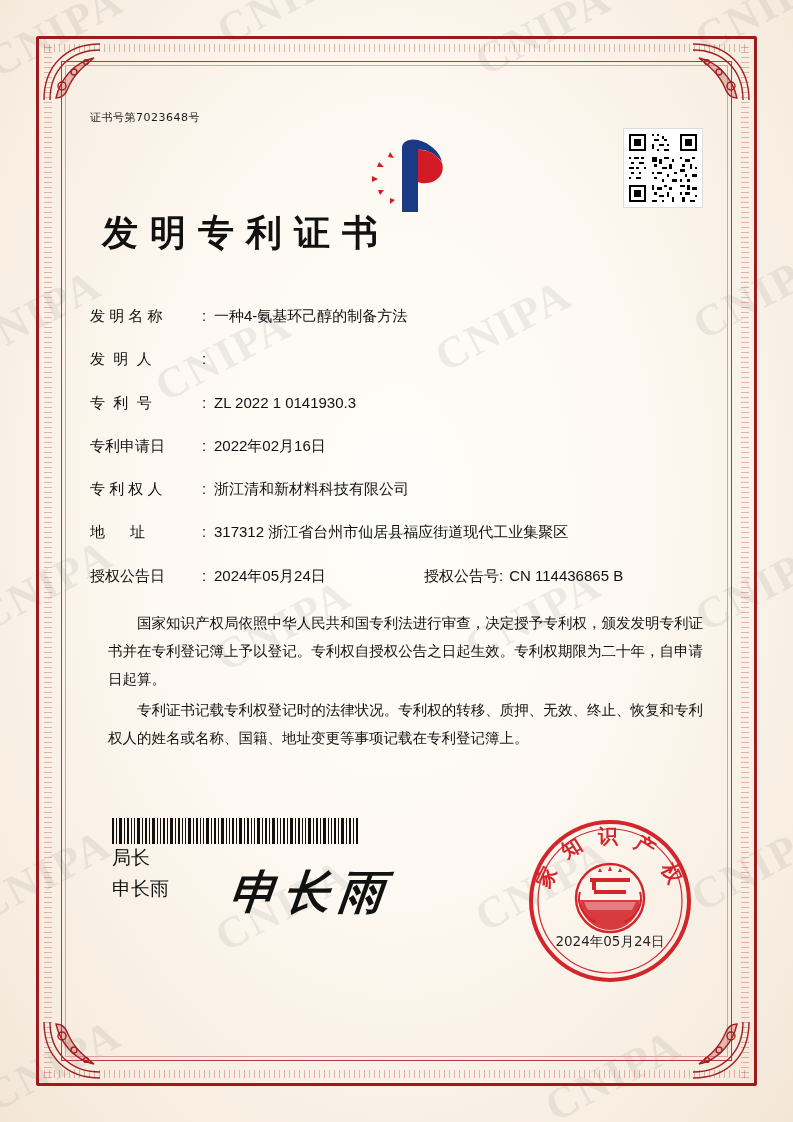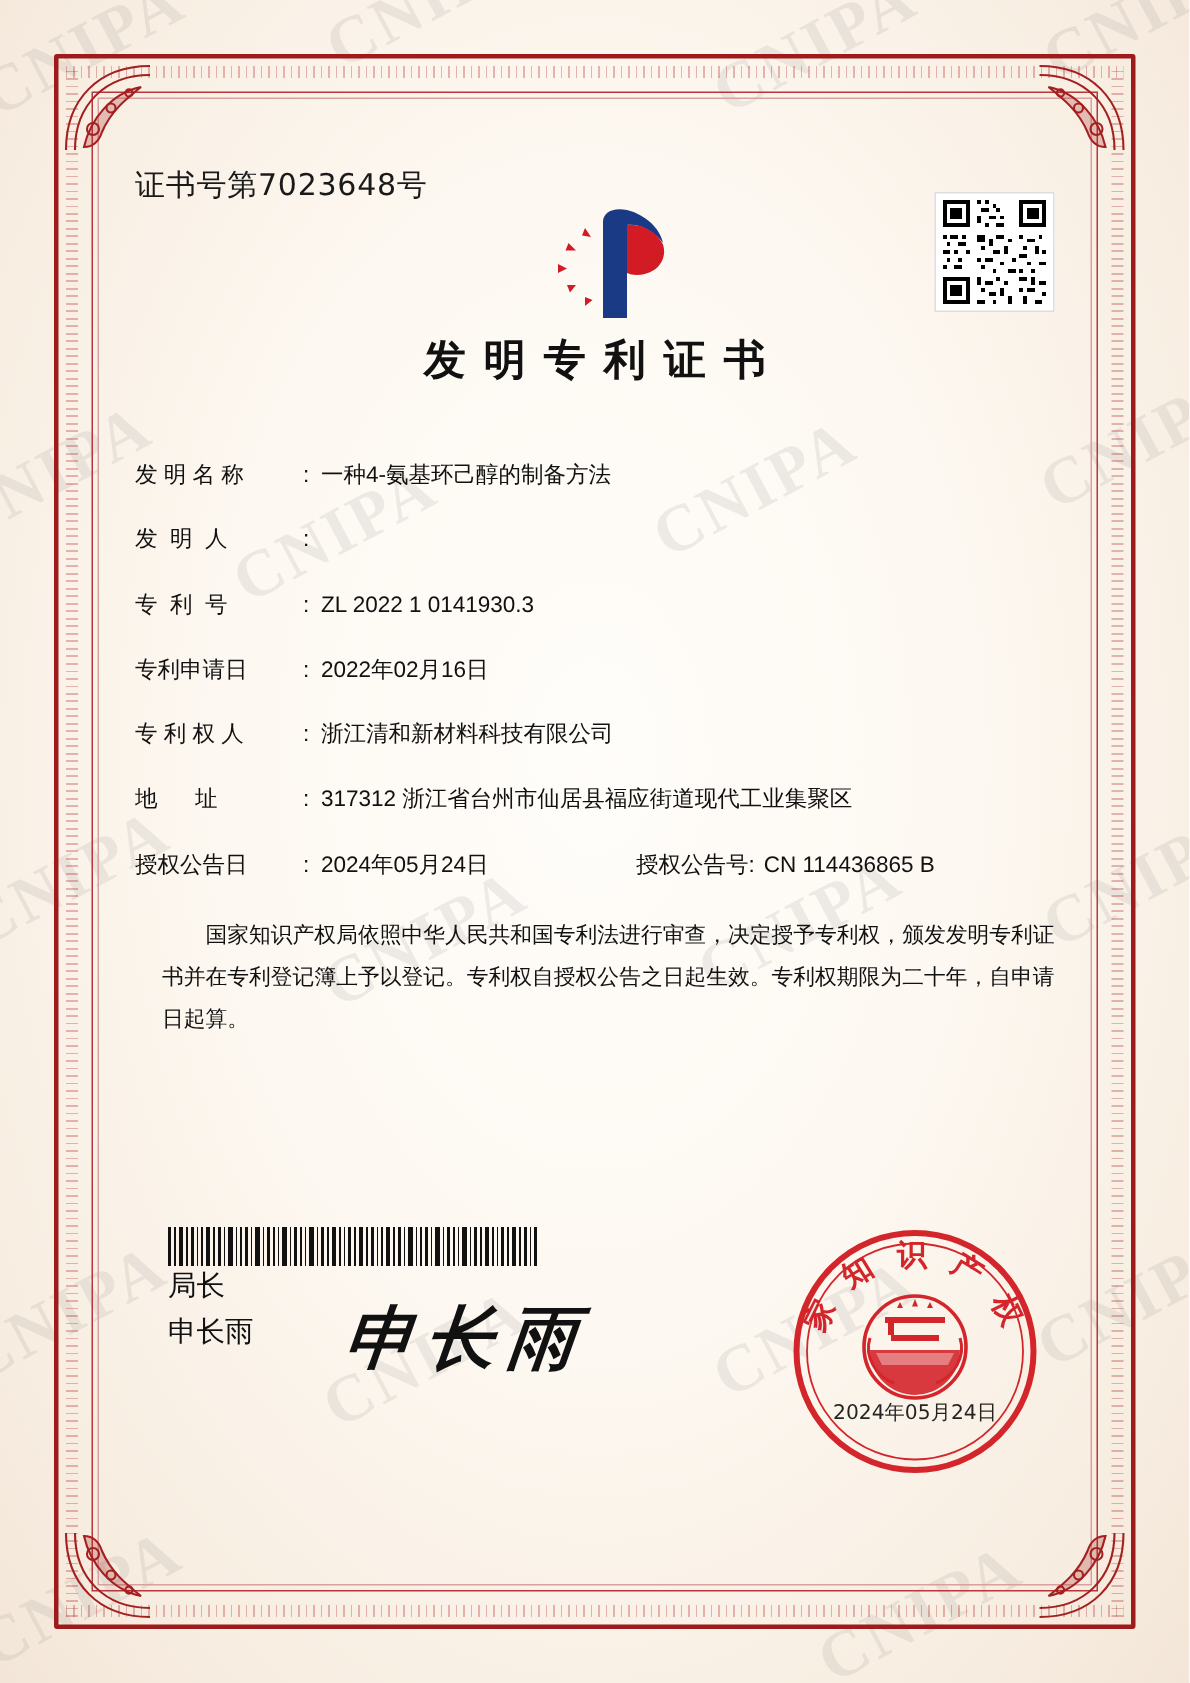--- a/index.html
+++ b/index.html
@@ -87,21 +87,21 @@
       rgba(170,30,30,0.30) 0px, rgba(170,30,30,0.30) 1px,
       rgba(170,30,30,0) 1px, rgba(170,30,30,0) 5px); }
 
   
   .content {
     position: absolute;
     left: 90px; right: 90px; top: 110px;
   }
 
   .cert-no {
-    font-size: 20px;
+    font-size: 11px;
     letter-spacing: 0.5px;
     color: #1a1a1a;
     font-family: "DejaVu Sans", sans-serif;
   }
 
   .emblem {
     position: absolute;
     left: 50%;
     top: 22px;
     transform: translateX(-50%);
@@ -116,22 +116,21 @@
     width: 74px;
     height: 74px;
     background: #fff;
     border: 1px solid #ddd;
     padding: 2px;
   }
   .qr svg { display: block; width: 100%; height: 100%; }
 
   .title {
     margin-top: 84px;
-    text-align: center;
-    font-size: 28px;
+    font-size: 36px;
     font-weight: bold;
     letter-spacing: 12px;
     color: #111;
     text-indent: 12px;
     font-family: "DejaVu Sans", "Liberation Sans", sans-serif;
   }
 
   .fields {
     margin-top: 48px;
     font-size: 15px;
@@ -458,20 +457,21 @@
           <span class="left">2024年05月24日</span>
           <span class="rlabel">授权公告号:</span>
           <span>CN 114436865 B</span>
         </div>
       </div>
 
     </div>
 
     <div class="paras">
       <p>国家知识产权局依照中华人民共和国专利法进行审查，决定授予专利权，颁发发明专利证书并在专利登记簿上予以登记。专利权自授权公告之日起生效。专利权期限为二十年，自申请日起算。</p>
+      <p>专利证书记载专利权登记时的法律状况。专利权的转移、质押、无效、终止、恢复和专利权人的姓名或名称、国籍、地址变更等事项记载在专利登记簿上。</p>
     </div>
 
   </div>
 
   <div class="barcode">
     <svg viewBox="0 0 248 26" shape-rendering="crispEdges">
       <rect width="248" height="26" fill="none"></rect>
       <g fill="#111">
         <rect x="0" y="0" width="2" height="26"></rect>
           <rect x="4" y="0" width="1" height="26"></rect>

